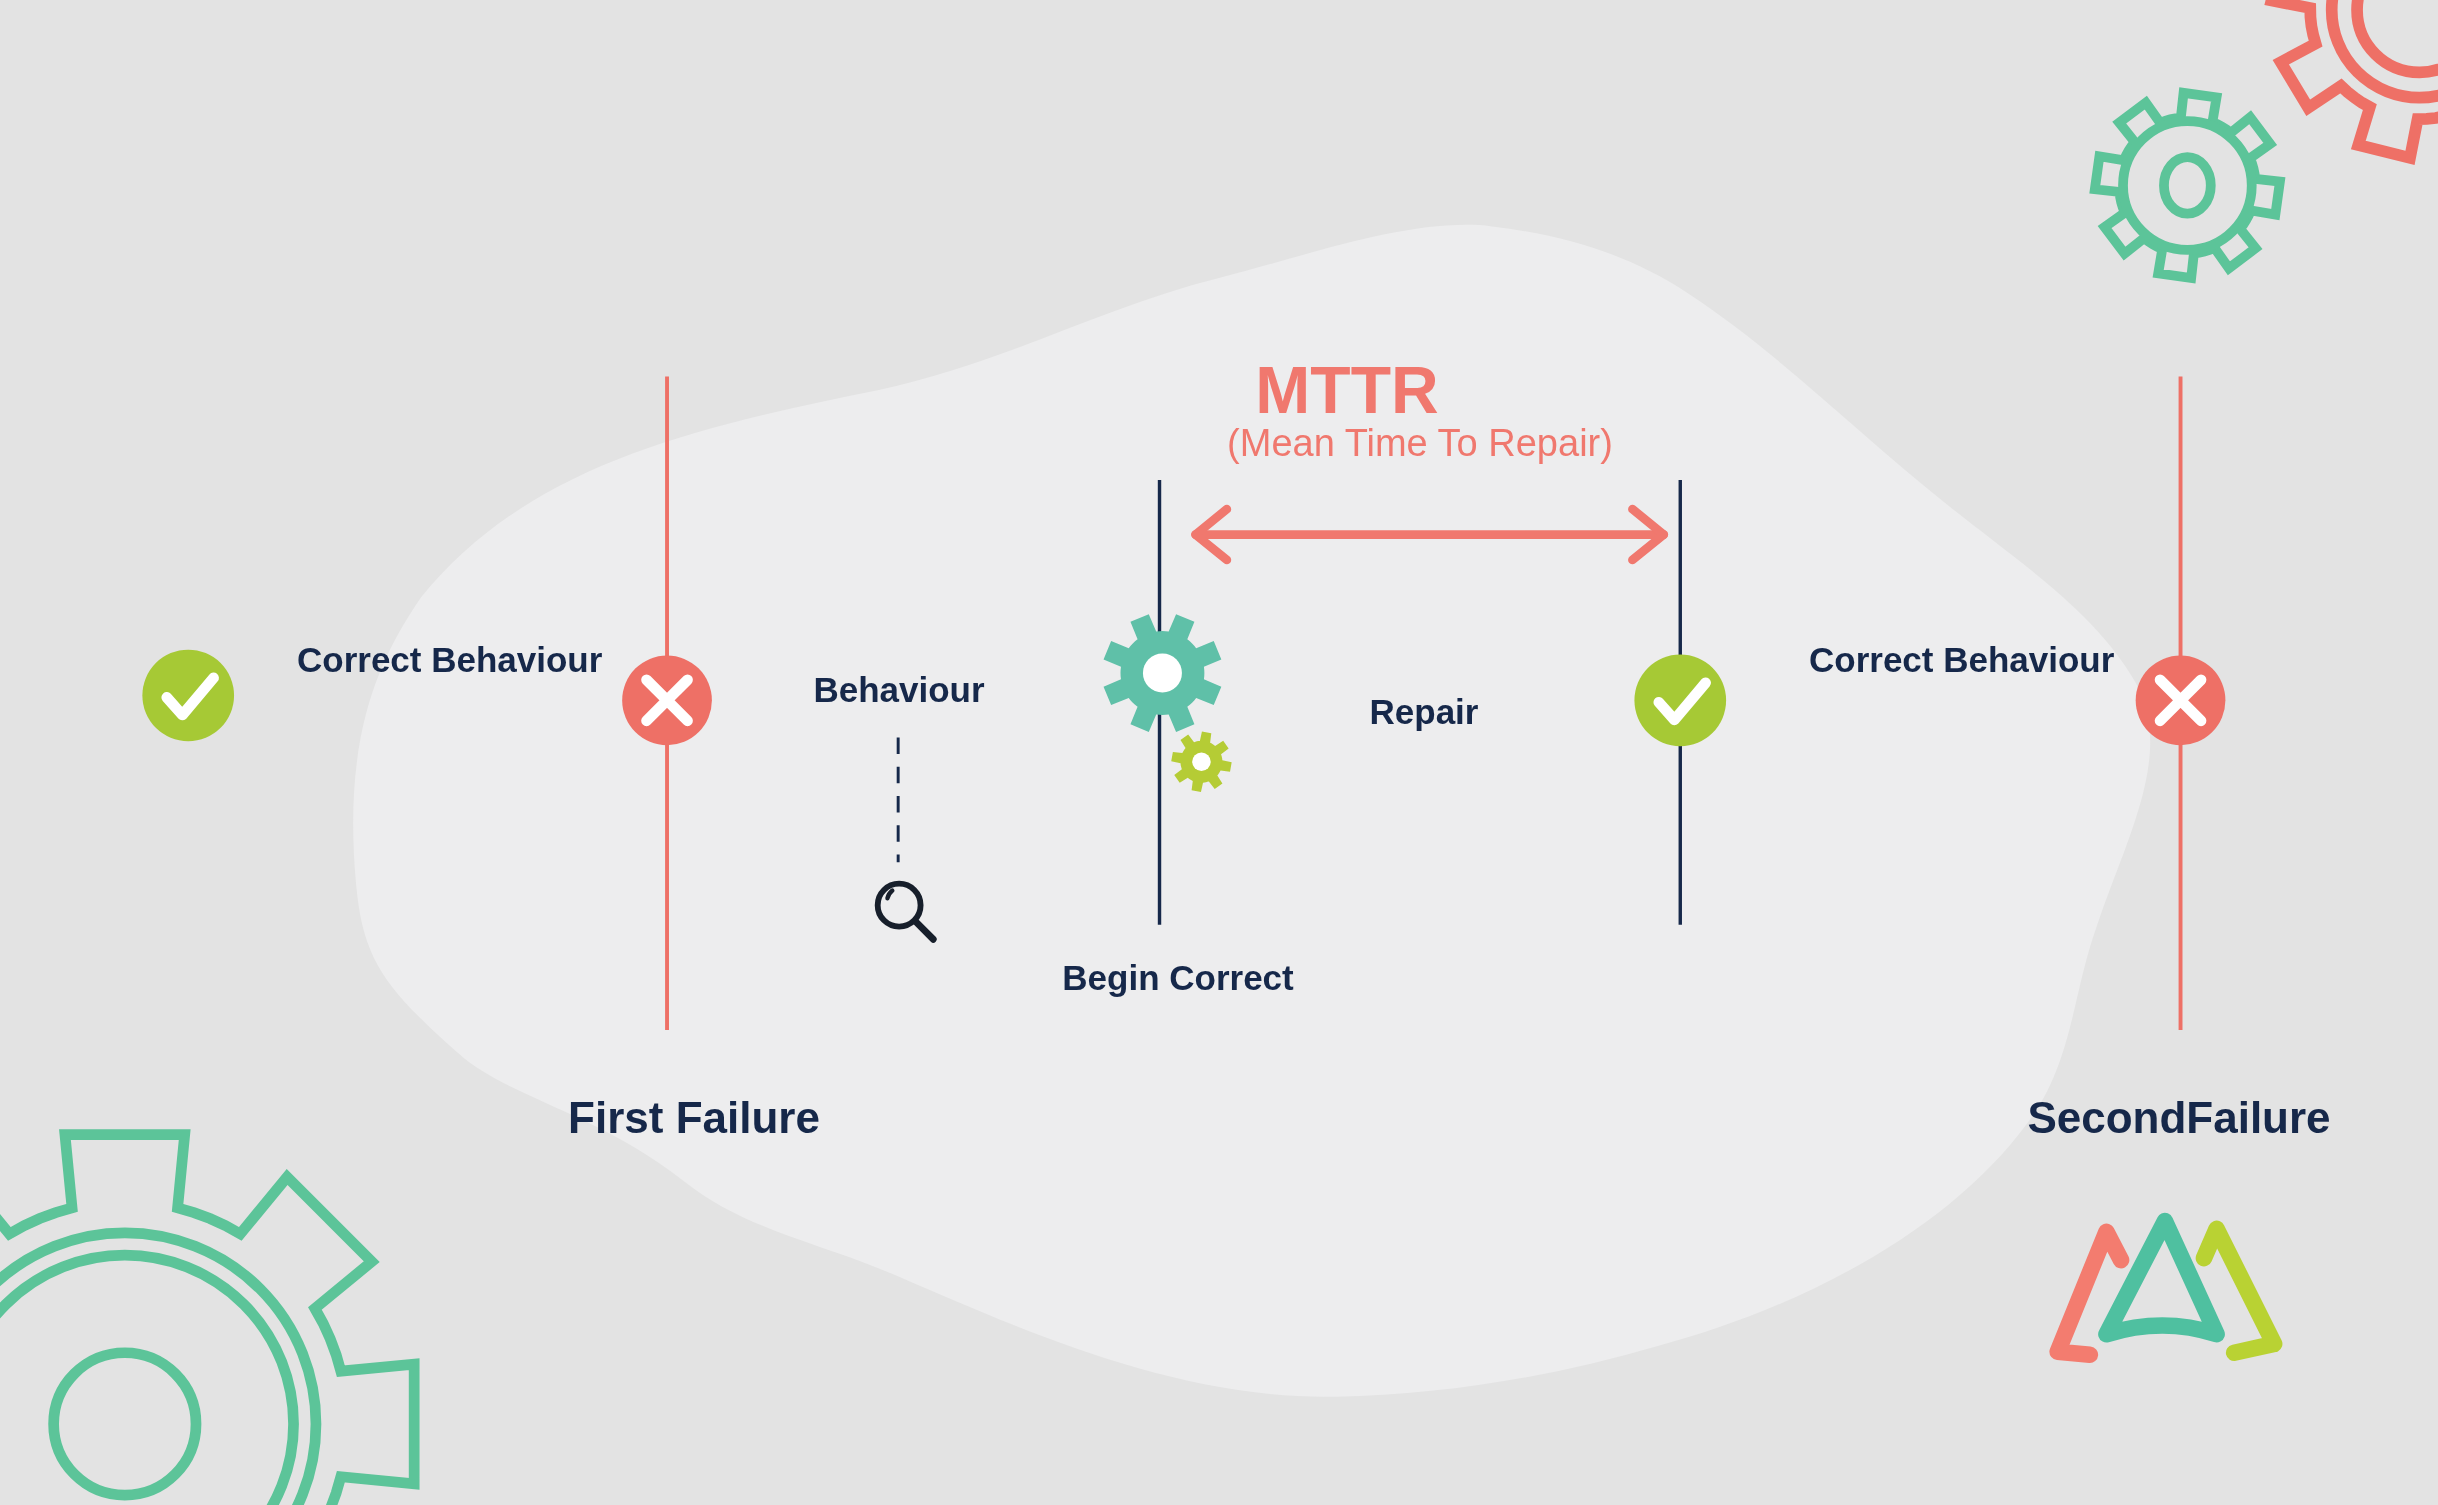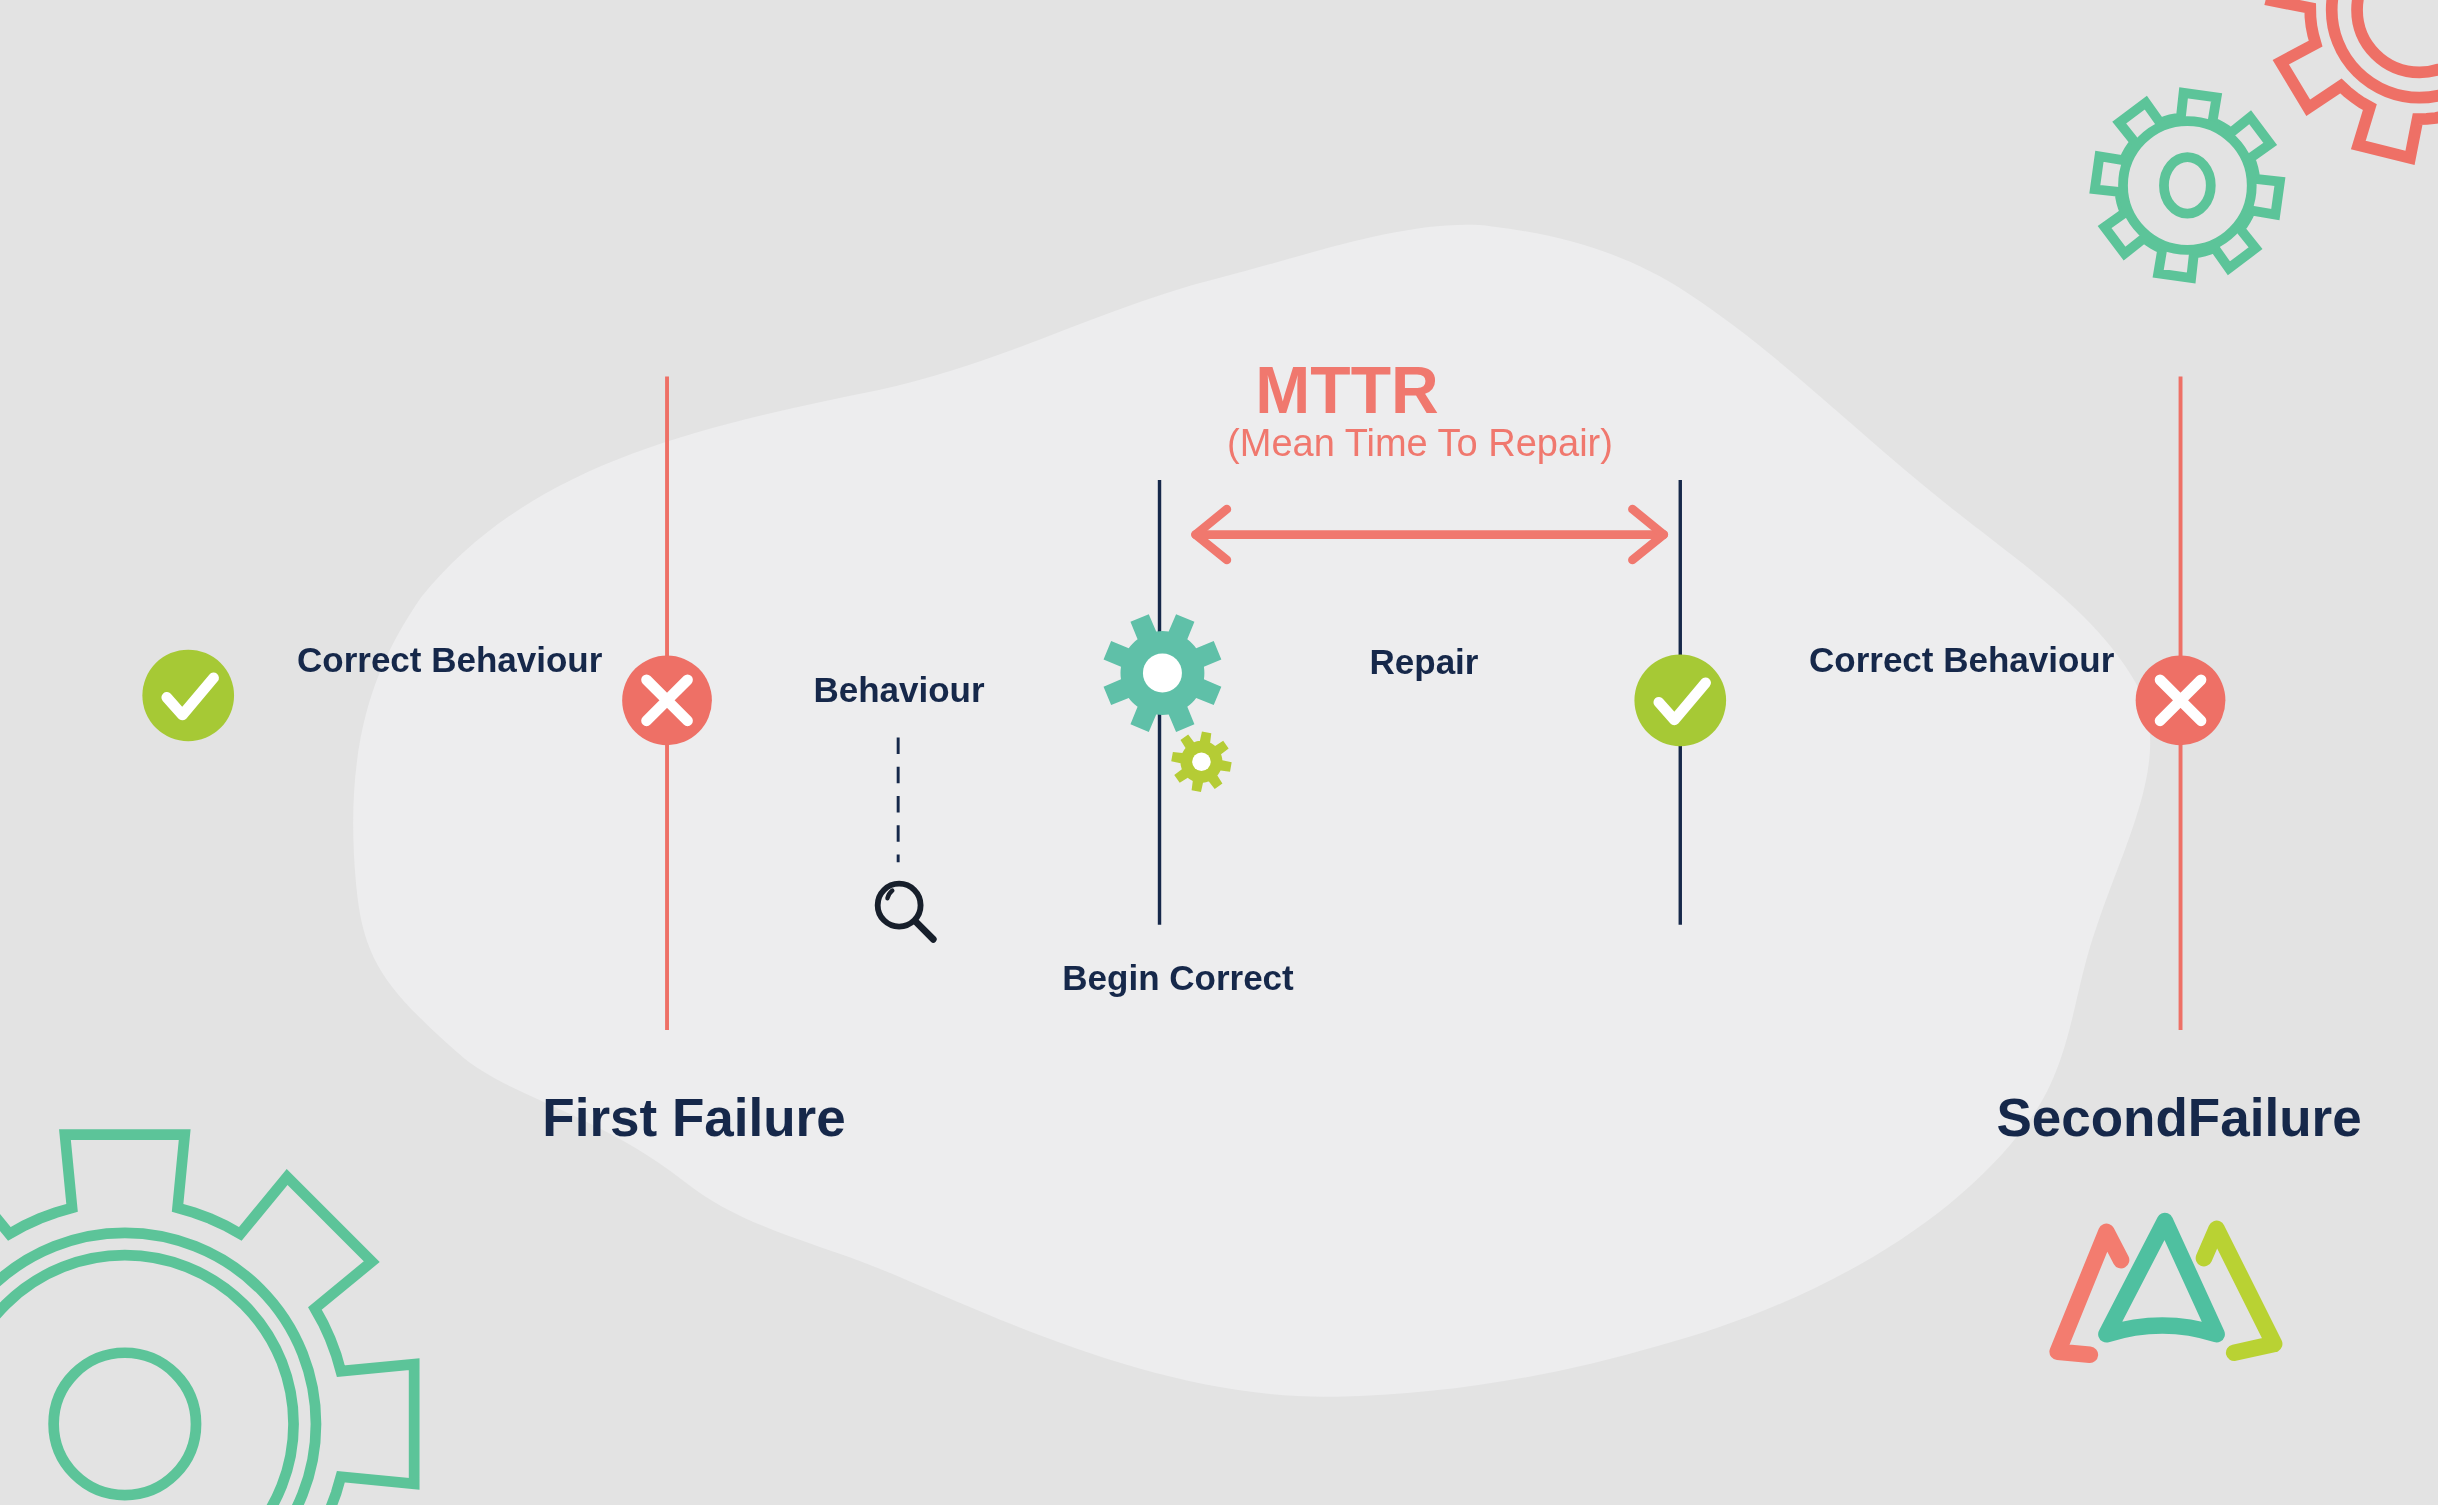--- a/index.html
+++ b/index.html
@@ -33,21 +33,21 @@
   .mag{stroke:var(--magnifier); fill:none; stroke-linecap:round;}
   .logo-stroke{fill:none; stroke-width:17; stroke-linecap:round; stroke-linejoin:round;}
 
   
   .label{
     position:absolute; color:var(--navy); font-weight:700; font-size:35px;
     letter-spacing:0; line-height:62px; white-space:nowrap;
   }
   .centered{transform:translate(-50%,-50%);}
   .behaviour{white-space:normal; width:322px; text-align:left;}
-  .failure{font-size:53px;}
+  .failure{font-size:44px;}
   .mttr-title{
     position:absolute; color:var(--coral-text); font-weight:700; font-size:66px;
     white-space:nowrap; transform:translate(-50%,-50%);
   }
   .mttr-sub{
     position:absolute; color:var(--coral-text); font-weight:400; font-size:38px;
     white-space:nowrap; transform:translate(-50%,-50%);
   }
 </style>
 </head>
@@ -138,21 +138,21 @@
       <path class="logo-stroke" style="stroke:var(--logo-coral)" d="M 53 149 L 20 146 L 70 23 L 85 52"></path>
       <path class="logo-stroke" style="stroke:var(--logo-teal)" d="M 130 12 L 70 128 Q 128 110 183 128 Z"></path>
       <path class="logo-stroke" style="stroke:var(--logo-green)" d="M 170 50 L 183 20 L 242 138 L 201 147"></path>
     </g>
   </svg>
 
   <div class="label behaviour" style="left:297px; top:629px;">Correct Behaviour</div>
 
   <div class="label centered" style="left:899px; top:690px;">Behaviour</div>
 
-  <div class="label centered" style="left:1424px; top:662px;">Repair</div>
+  <div class="label centered" style="left:1424px; top:712px;">Repair</div>
 
   <div class="label centered" style="left:1178px; top:978px;">Begin Correct</div>
 
   <div class="label behaviour" style="left:1809px; top:629px;">Correct Behaviour</div>
 
   <div class="label centered failure" style="left:694px; top:1118px;">First Failure</div>
 
   <div class="label centered failure" style="left:2179px; top:1118px;">SecondFailure</div>
 
   <div class="mttr-title" style="left:1347px; top:390px;">MTTR</div>

